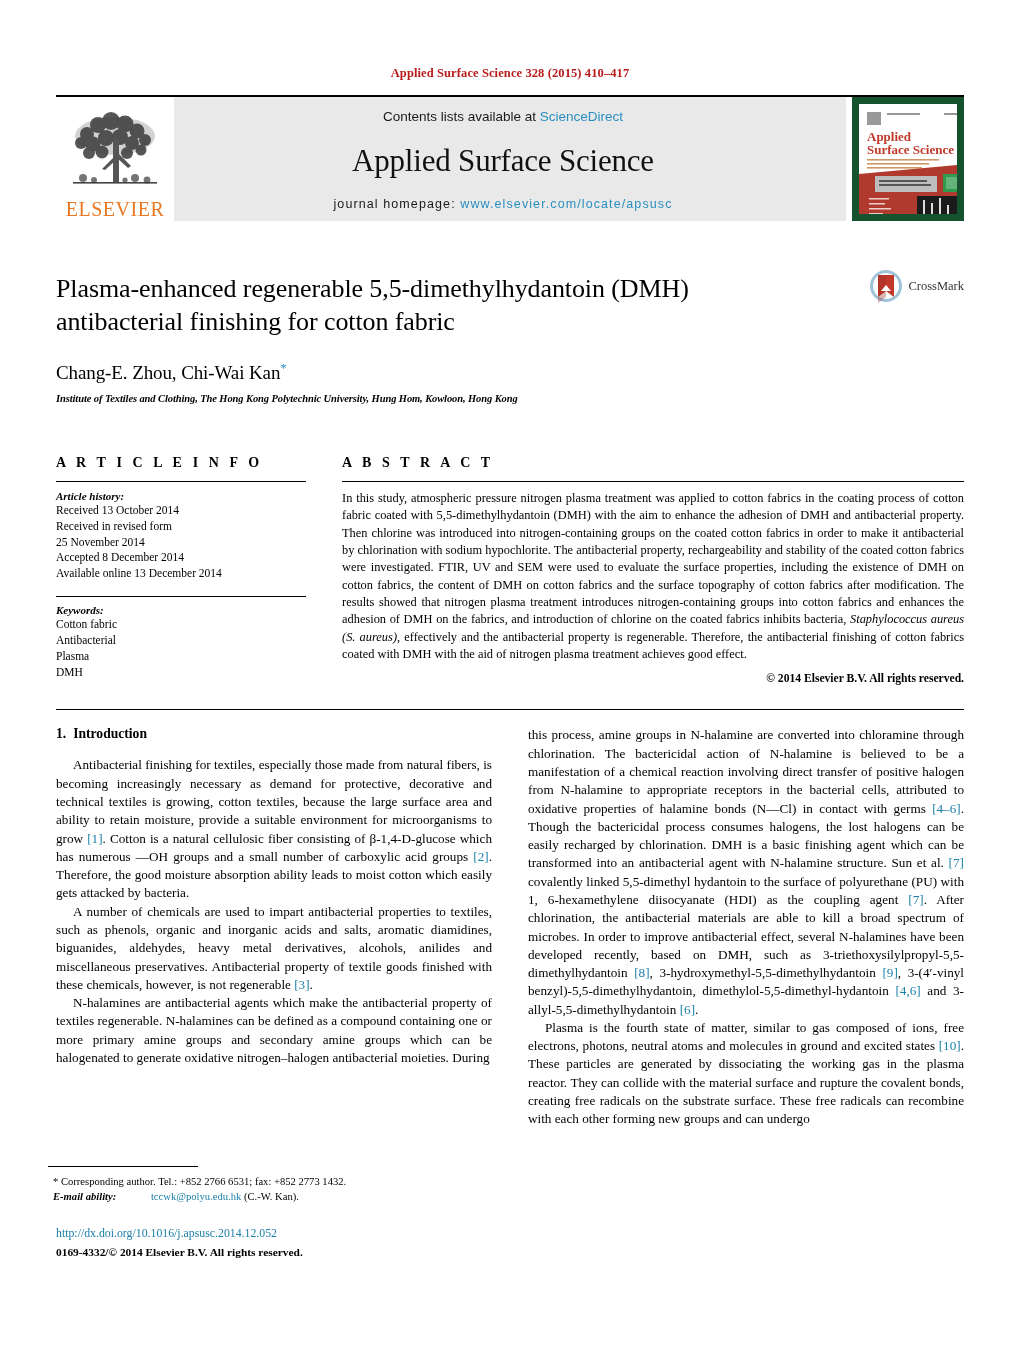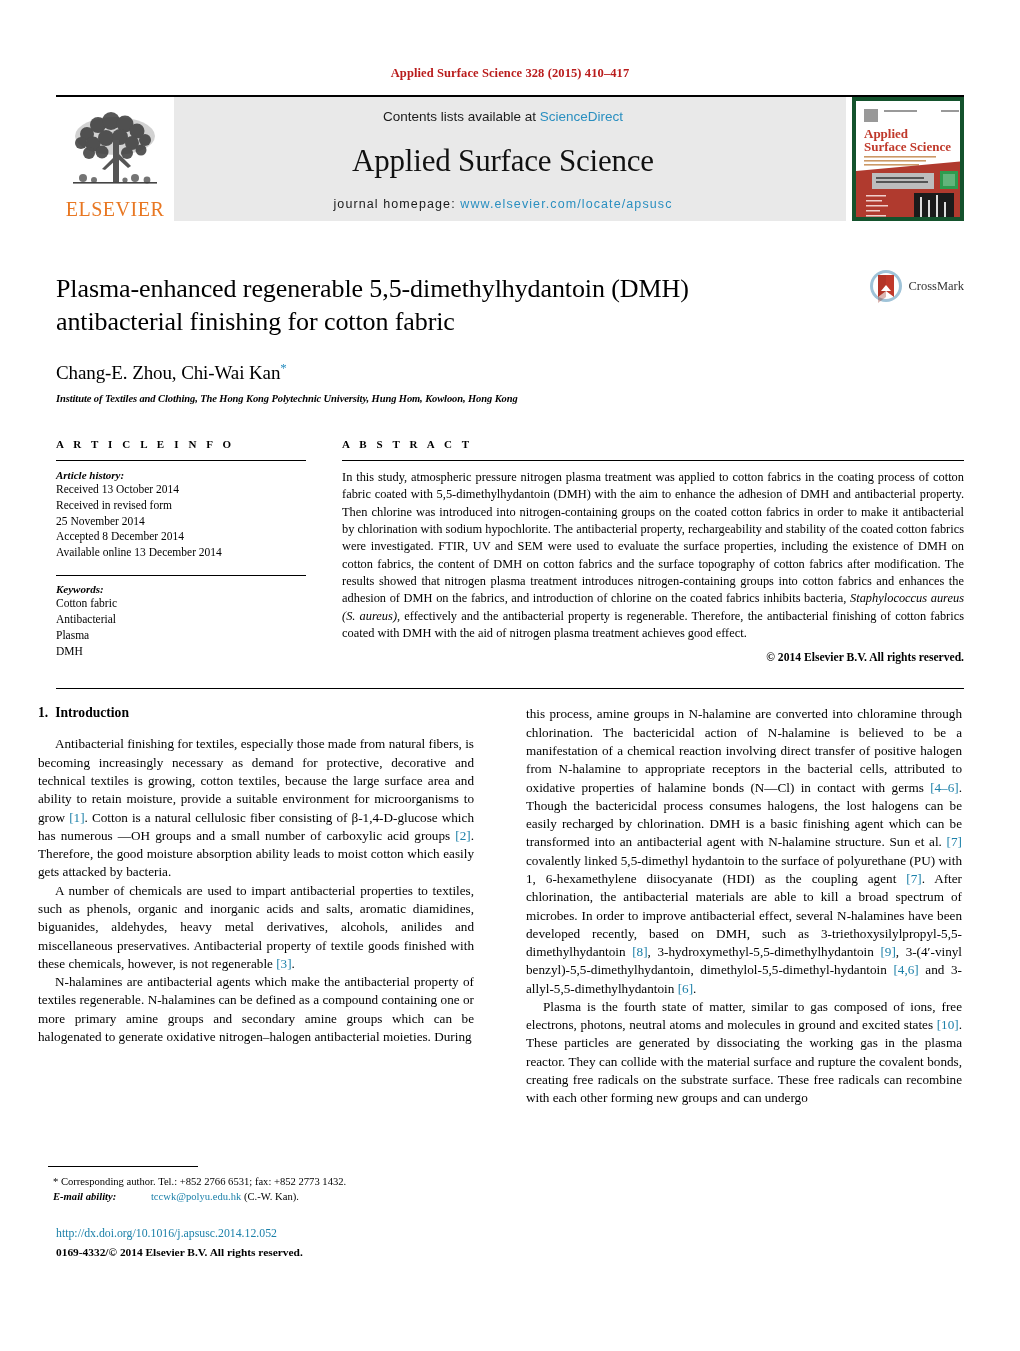--- a/index.html
+++ b/index.html
@@ -79,21 +79,21 @@
     font-family: "Liberation Sans", sans-serif;
     font-size: 12.5px;
     letter-spacing: 1.1px;
     color: #1a1a1a;
   }
   .homepage-line .url { color: #2a8fc0; }
   .mast-cover {
     width: 112px;
     flex: 0 0 112px;
     margin-left: 6px;
-    border: 4px solid #14532d;
+    border: 7px solid #14532d;
     background: #fff;
     position: relative;
     overflow: hidden;
   }
 
   
   .title-block { margin: 52px 56px 0 56px; position: relative; }
   .art-title {
     font-family: "Liberation Serif", serif;
     font-size: 26px;
@@ -136,23 +136,24 @@
   .info-abstract {
     margin: 34px 56px 0 56px;
     display: flex;
     gap: 36px;
   }
   .col-info { width: 250px; flex: 0 0 250px; }
   .col-abs  { flex: 1 1 auto; }
   .sec-head {
     font-family: "Liberation Serif", serif;
     font-weight: bold;
-    font-size: 11px;
+    font-size: 14px;
     letter-spacing: 3.6px;
     margin-bottom: 10px;
+    margin-top: 17px;
   }
   .rule { border-top: 1.6px solid #000; margin-bottom: 8px; }
   .rule-thin { border-top: 1.2px solid #000; margin: 14px 0 7px 0; }
   .info-label {
     font-family: "Liberation Serif", serif;
     font-style: italic;
     font-weight: bold;
     font-size: 11px;
     margin-bottom: 1px;
   }
@@ -172,23 +173,23 @@
     margin-top: 9px;
     text-align: right;
     font-family: "Liberation Serif", serif;
     font-weight: bold;
     font-size: 11.6px;
   }
 
   
   .body-rule { margin: 24px 56px 0 56px; border-top: 1.3px solid #000; }
   .columns {
-    margin: 16px 56px 0 38px;
-    display: flex;
-    gap: 52px;
+    margin: 16px 56px 0 56px;
+    display: flex;
+    gap: 36px;
     height: 470px;
   }
   .col { width: 436px; flex: 0 0 436px; position: relative; }
   .sec-title {
     font-family: "Liberation Serif", serif;
     font-weight: bold;
     font-size: 13.6px;
     margin-bottom: 14px;
   }
   .sec-title .num { margin-right: 7px; }

